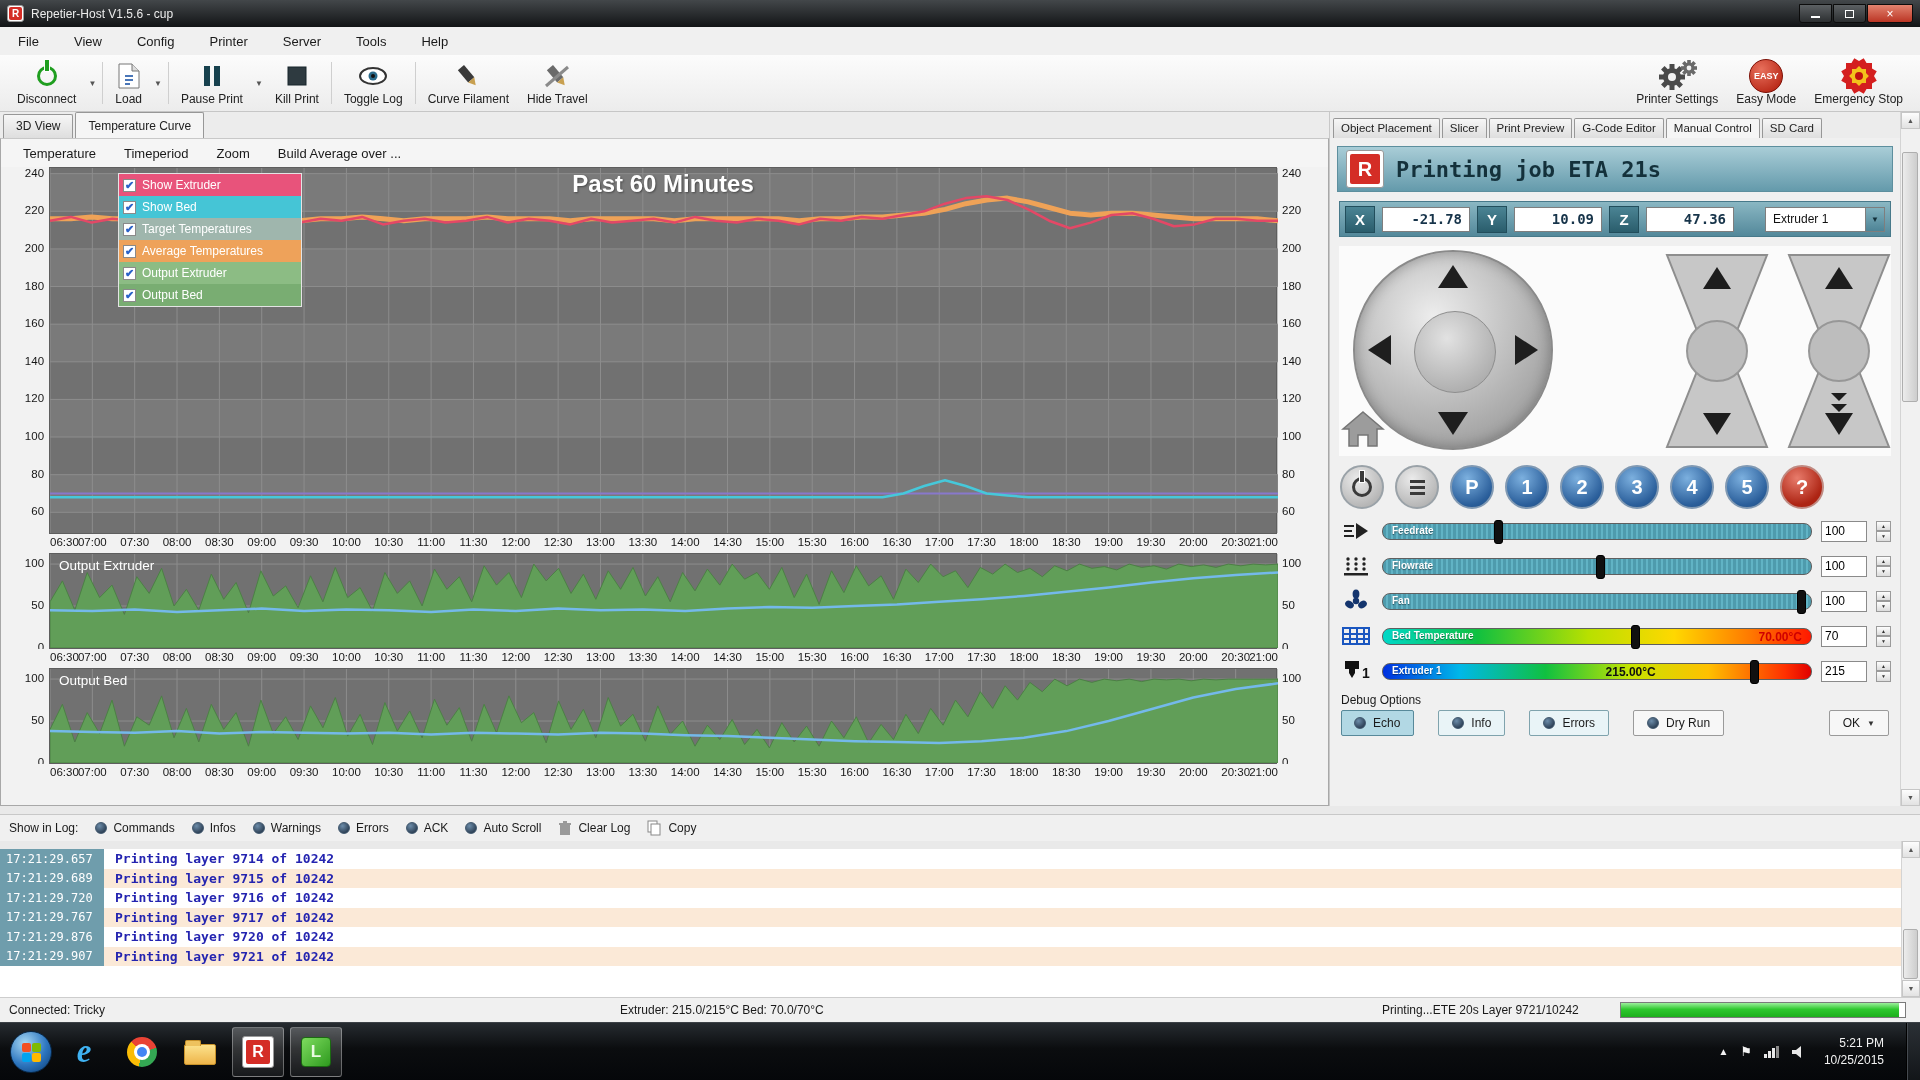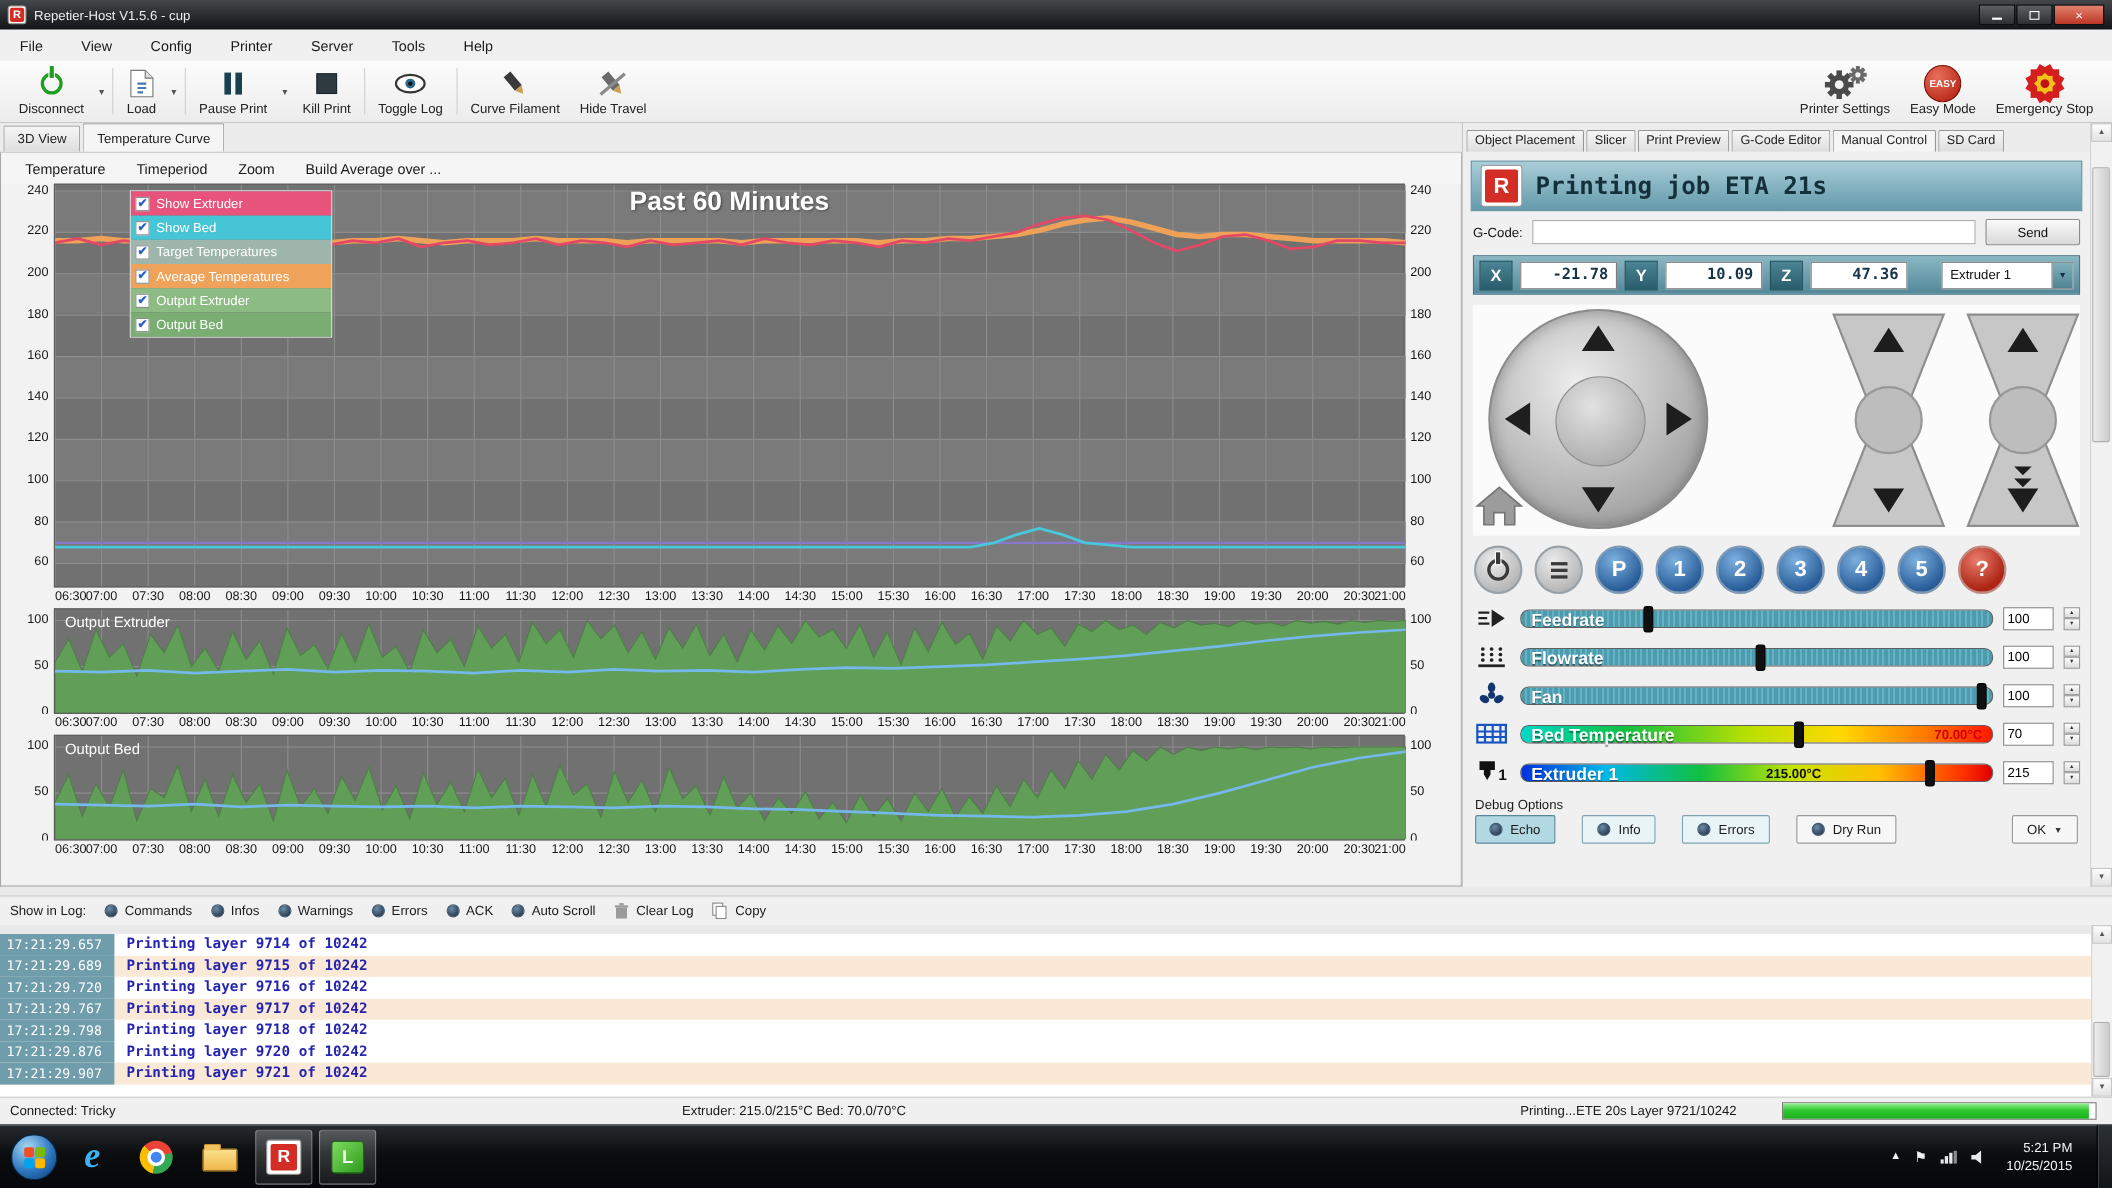--- a/index.html
+++ b/index.html
@@ -92,21 +92,21 @@
 .rbtn.blue{background:radial-gradient(circle at 38% 28%,#7cb0df,#2b5f9b 70%,#1b4a81);border-color:#8099b3;}
 .rbtn.red{background:radial-gradient(circle at 38% 28%,#e87c6c,#ad2413 70%);border-color:#c08a82;}
 .coil{display:flex;flex-direction:column;gap:3px;}
 .coil i{width:15px;height:3px;background:#3a3a3a;display:block;}
 .srow{display:flex;align-items:center;margin:9px 9px;height:26px;gap:9px;}
 .sicon{width:34px;display:flex;justify-content:center;align-items:center;}
 .strack{position:relative;flex:1;height:17px;border-radius:8px;border:1px solid #5f5f5f;}
 .strack.teal{background:repeating-linear-gradient(90deg,#4e9bad 0 3px,#61b3c5 3px 5px);}
 .strack.bedg{background:linear-gradient(90deg,#00d8c8,#10c040 22%,#b8e000 48%,#ffd800 68%,#ff7800 86%,#ff1800);}
 .strack.extg{background:linear-gradient(90deg,#0030e0,#00b8e8 18%,#10c040 38%,#c8e400 58%,#ffc000 76%,#ff3000 94%,#e00000);}
-.tlabel{position:absolute;left:9px;top:1px;color:#fff;font-size:16px;font-weight:bold;text-shadow:0 1px 1px rgba(0,0,0,.45);}
+.tlabel{position:absolute;left:9px;top:1px;color:#fff;font-size:10px;font-weight:bold;text-shadow:0 1px 1px rgba(0,0,0,.45);}
 .tval{position:absolute;top:1px;font-size:12px;font-weight:bold;}
 .tval.red{right:9px;color:#cf0000;}
 .tval.dark{left:52%;color:#101010;}
 .thumb{position:absolute;top:-4px;width:9px;height:24px;background:#101010;border-radius:3px;border:1px solid #000;}
 .numbox{width:46px;height:21px;border:1px solid #8a8a8a;background:#fff;font-size:12px;padding:0 3px;font-family:inherit;}
 .spin{width:15px;height:21px;display:flex;flex-direction:column;}
 .spin span{flex:1;border:1px solid #9a9a9a;background:linear-gradient(#fdfdfd,#dcdcdc);font-size:5px;display:flex;align-items:center;justify-content:center;color:#333;}
 #debug-label{margin:5px 11px 2px;font-size:12px;color:#1a1a1a;}
 #debugrow{display:flex;align-items:center;margin:3px 11px;gap:24px;}
 .dbtn{height:26px;display:flex;align-items:center;gap:7px;padding:0 13px;border:1px solid #7fa3ad;font-size:12px;background:#e9f4f7;border-radius:2px;color:#1a1a1a;}
@@ -641,25 +641,20 @@
     <div class="vtab">SD Card</div>
   </div>
 
   <div id="rheader">
     <span class="rlogo">
         <span class="rsq">R</span>
       </span>
     <span class="htext">Printing job ETA 21s</span>
   </div>
 
-  <div id="gcode-row">
-    <span>G-Code:</span>
-    <input id="gcode-input" value="" style="">
-    <div id="send-btn">Send</div>
-  </div>
 
   <div id="coordbar">
     <span class="axcell">X</span>
     <span class="axval">-21.78</span>
     <span class="axcell">Y</span>
     <span class="axval">10.09</span>
     <span class="axcell">Z</span>
     <span class="axval">47.36</span>
     <div id="ext-select">
       <span>Extruder 1</span>
@@ -909,24 +904,20 @@
       <span class="ltime">17:21:29.689</span>
       <span class="lmsg">Printing layer 9715 of 10242</span>
     </div>
     <div class="lg-row">
       <span class="ltime">17:21:29.720</span>
       <span class="lmsg">Printing layer 9716 of 10242</span>
     </div>
     <div class="lg-row alt">
       <span class="ltime">17:21:29.767</span>
       <span class="lmsg">Printing layer 9717 of 10242</span>
-    </div>
-    <div class="lg-row">
-      <span class="ltime">17:21:29.798</span>
-      <span class="lmsg">Printing layer 9718 of 10242</span>
     </div>
     <div class="lg-row">
       <span class="ltime">17:21:29.876</span>
       <span class="lmsg">Printing layer 9720 of 10242</span>
     </div>
     <div class="lg-row alt">
       <span class="ltime">17:21:29.907</span>
       <span class="lmsg">Printing layer 9721 of 10242</span>
     </div>
   </div>

